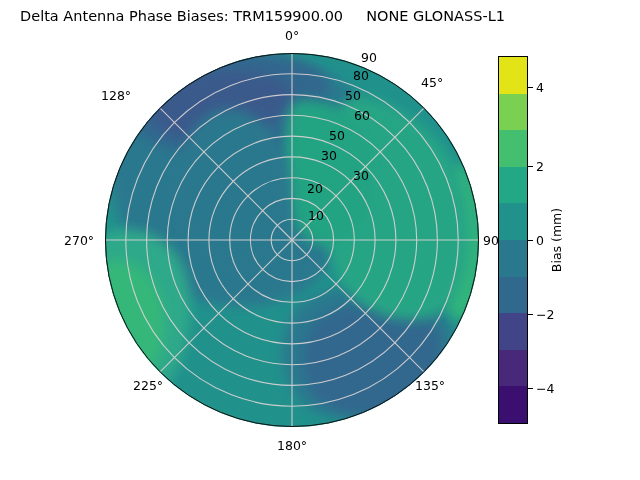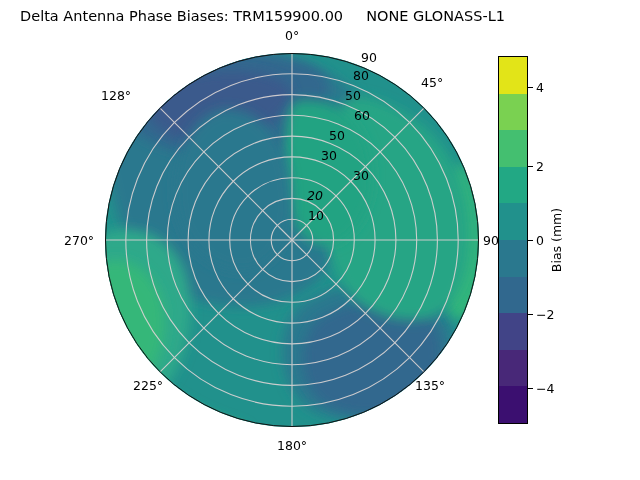--- a/index.html
+++ b/index.html
@@ -142,21 +142,21 @@
   <div class="ang-label" style="left:285px;top:28px;">0°</div>
   <div class="ang-label" style="left:421px;top:75px;">45°</div>
   <div class="ang-label" style="left:483px;top:233px;">90°</div>
   <div class="ang-label" style="left:415px;top:378px;">135°</div>
   <div class="ang-label" style="left:277px;top:438px;">180°</div>
   <div class="ang-label" style="left:133px;top:378px;">225°</div>
   <div class="ang-label" style="left:64px;top:233px;">270°</div>
   <div class="ang-label" style="left:101px;top:88px;">128°</div>
 
   <div class="rad-label" style="left:308px;top:208px;">10</div>
-  <div class="rad-label" style="left:307px;top:188px;font-style:italic;">20</div>
+  <div class="rad-label" style="left:307px;top:181px;">20</div>
   <div class="rad-label" style="left:314px;top:168px;margin-left:39px;">30</div>
   <div class="rad-label" style="left:321px;top:148px;">30</div>
   <div class="rad-label" style="left:329px;top:128px;">50</div>
   <div class="rad-label" style="left:354px;top:108px;">60</div>
   <div class="rad-label" style="left:345px;top:88px;">50</div>
   <div class="rad-label" style="left:353px;top:68px;">80</div>
   <div class="rad-label" style="left:361px;top:50px;">90</div>
 
   <div id="cbar-wrap">
     <div id="cbar">

